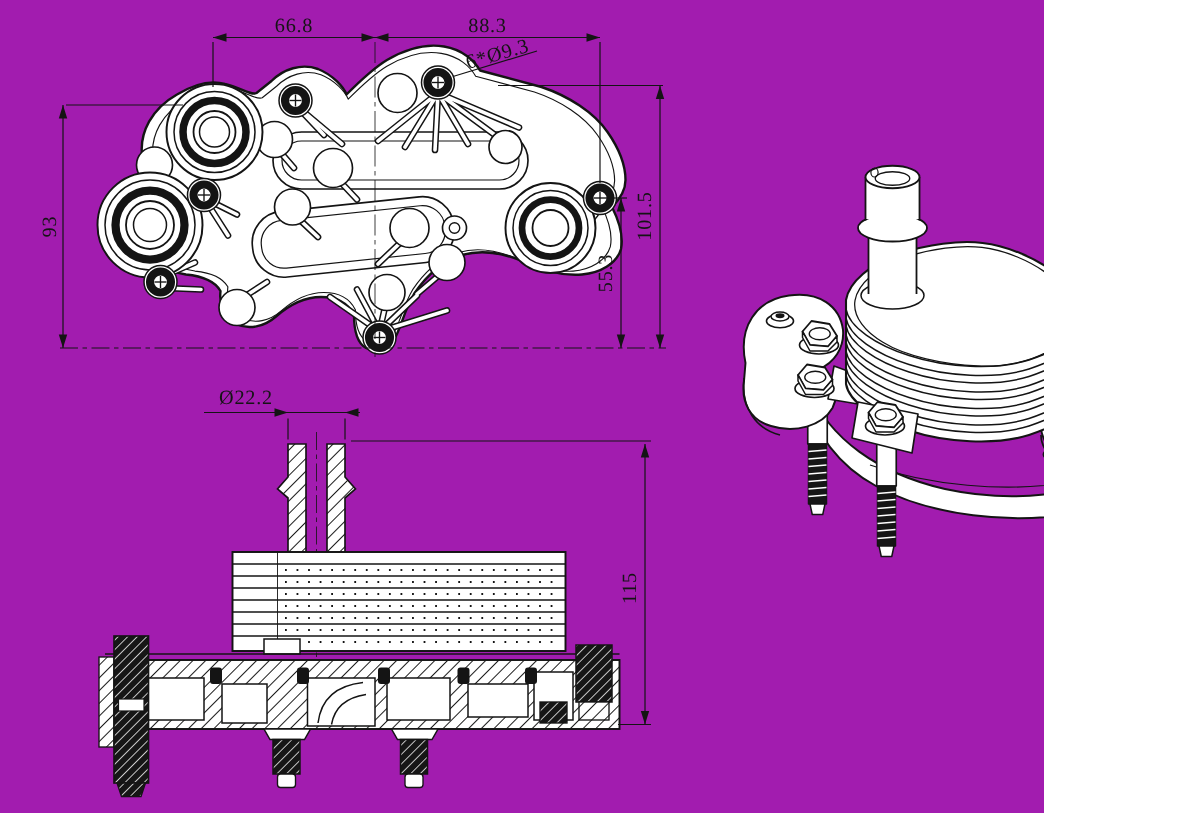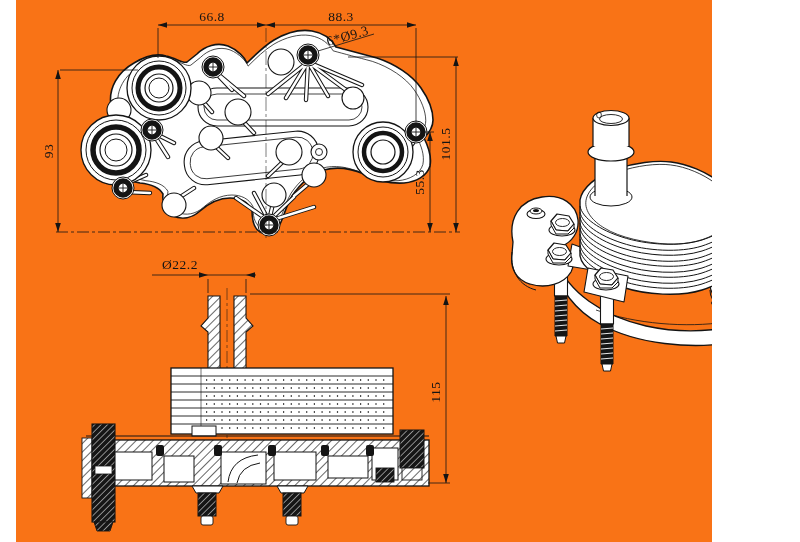--- a/index.html
+++ b/index.html
@@ -1,19 +1,18 @@
 <!DOCTYPE html>
 <html><head>
 <meta charset="utf-8">
 <style>
   html,body{margin:0;padding:0;background:#fff;}
   .canvas{
-    position:relative;width:696px;height:542px;background:#f97316;overflow:hidden;
+    position:relative;width:696px;height:542px;background:#a21caf;overflow:hidden;
     font-family:"Liberation Serif", serif;
-    margin-left:16px;
   }
   svg{display:block;}
   text.dim{
     font-family:"Liberation Serif", serif;
     font-size:13.5px;
     fill:#141414;
     letter-spacing:.5px;
   }
 </style>
 </head>

